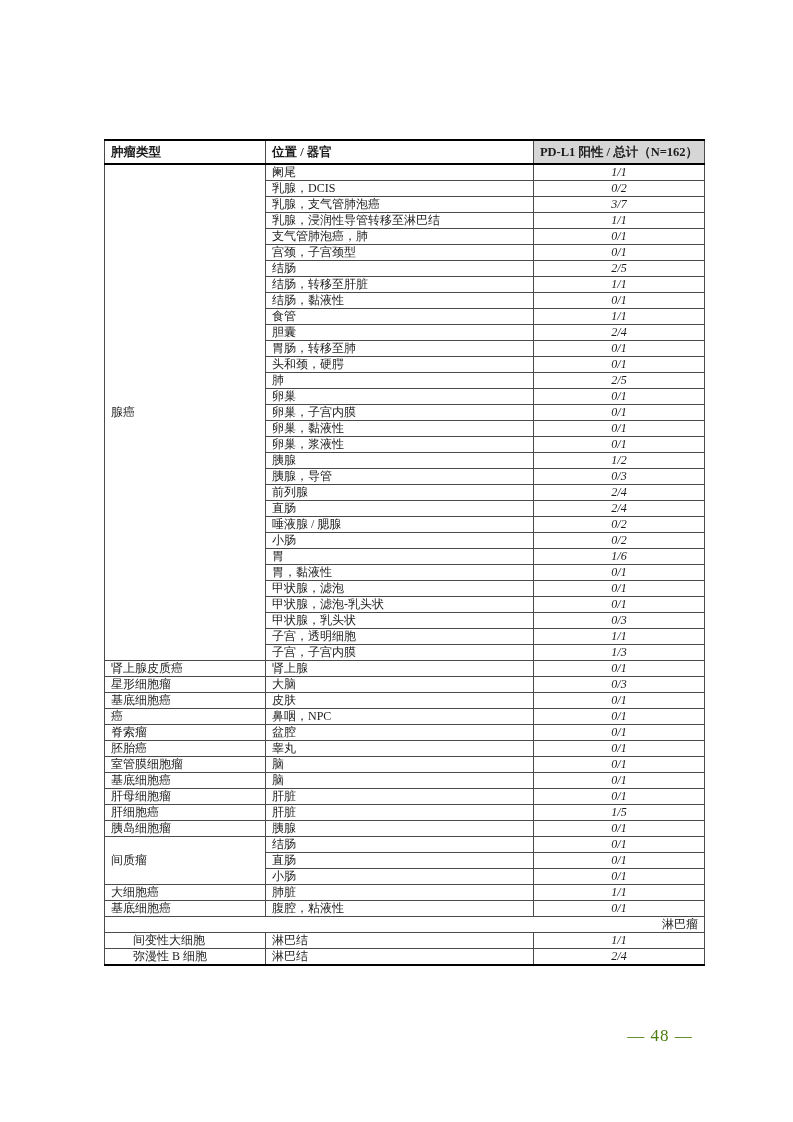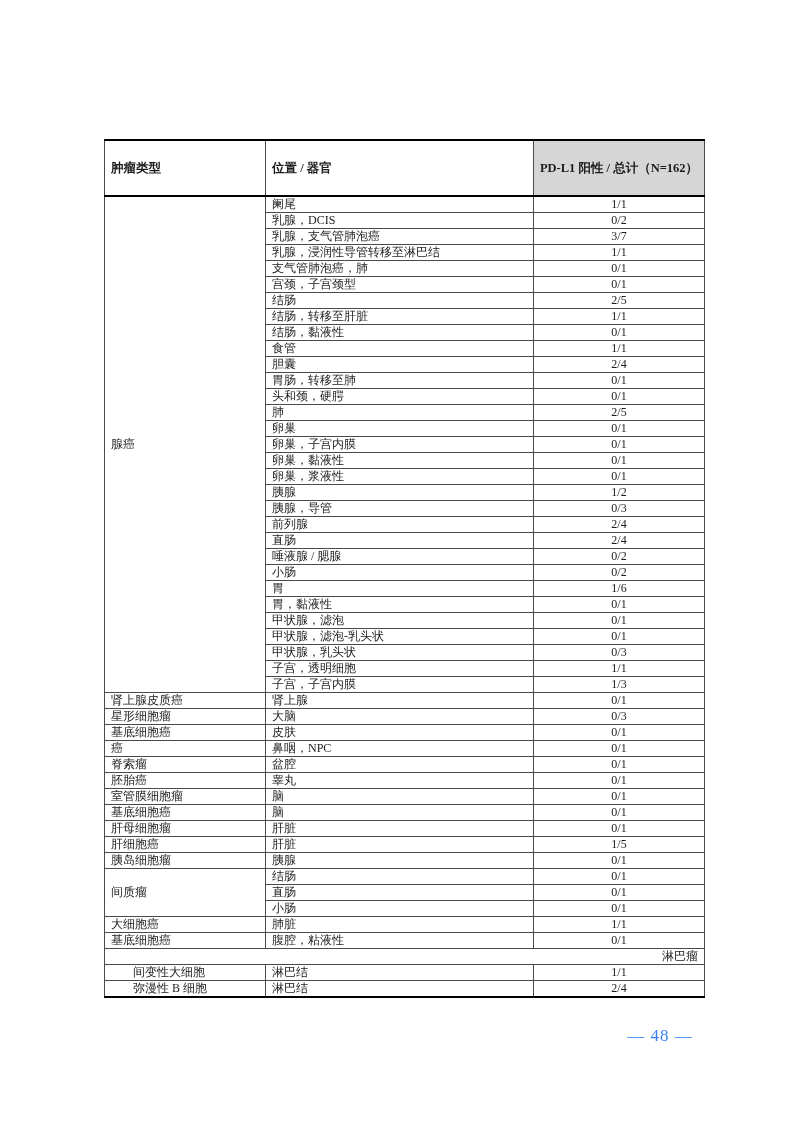--- a/index.html
+++ b/index.html
@@ -41,24 +41,25 @@
     border-top: 2px solid #000000;
     border-bottom: 2px solid #000000;
     font-weight: bold;
     font-size: 12.5px;
     height: 22px;
     line-height: 22px;
   }
   table.data-table thead th.value-head {
     background: #d6d6d6;
     text-align: center;
-    padding: 16px 2px;
+    padding: 0 2px;
   }
   table.data-table td.value-cell {
     text-align: center;
+    font-style: italic;
   }
   table.data-table td.tumor-cell {
     vertical-align: middle;
   }
   table.data-table td.indent {
     padding-left: 28px;
   }
   table.data-table tr.section-row td {
     text-align: right;
   }
@@ -66,21 +67,21 @@
     border-bottom: 2px solid #000000;
   }
   .page-number {
     position: absolute;
     left: 600px;
     top: 1026px;
     width: 120px;
     text-align: center;
     font-size: 17px;
     letter-spacing: 1px;
-    color: #3b82f6;
+    color: #4d7c0f;
     font-family: Liberation Serif, serif;
   }
 </style>
 </head>
 <body>
 
 <div class="page">
 
   <table class="data-table">
     <colgroup>

